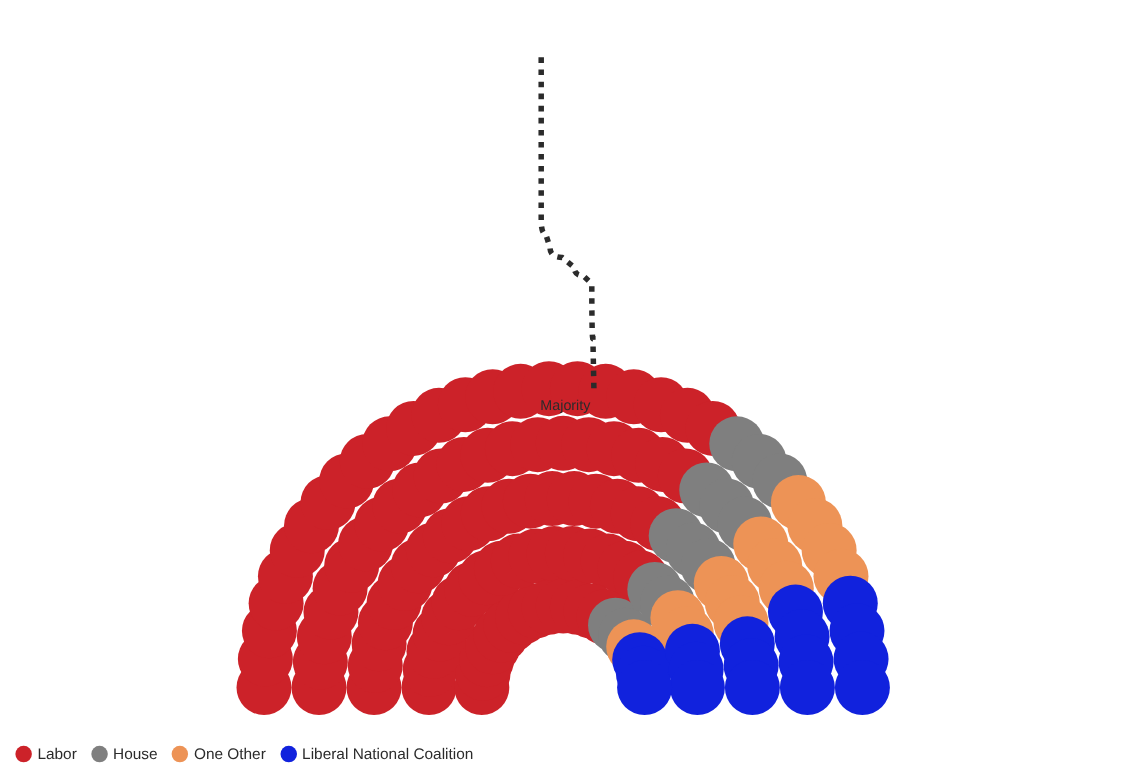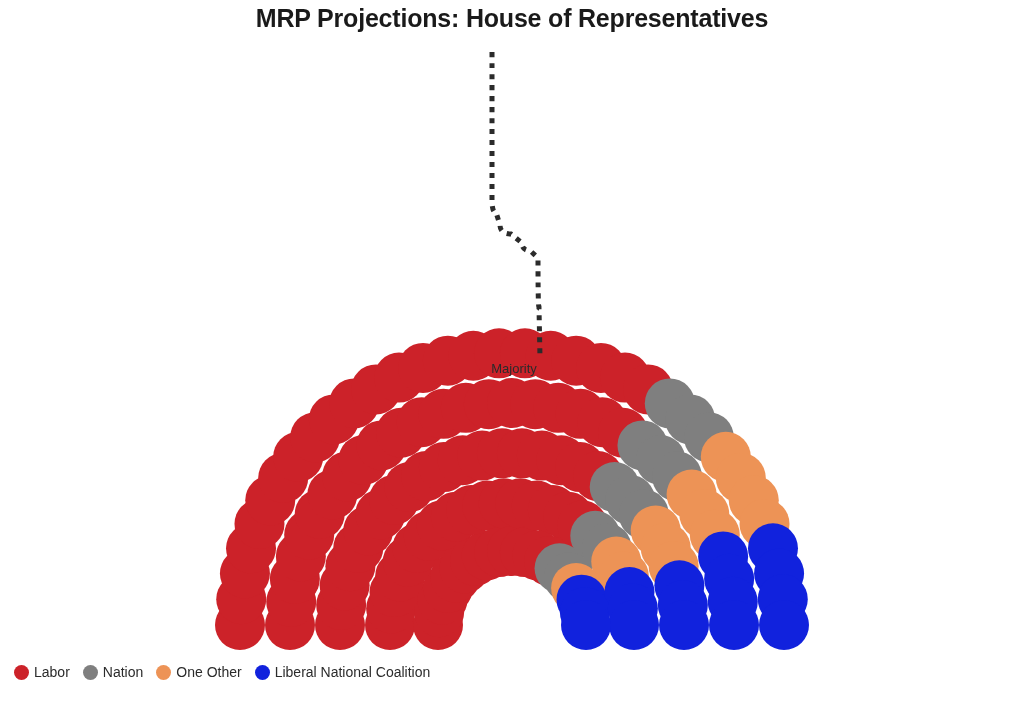--- a/index.html
+++ b/index.html
@@ -32,21 +32,21 @@
     font-family: "Liberation Sans", sans-serif;
   }
   #parliament-svg {
     position: absolute;
     top: 0;
     left: 0;
   }
   #legend {
     position: absolute;
     left: 14px;
-    bottom: 18px;
+    bottom: 5px;
     display: flex;
     flex-direction: row;
     align-items: center;
     gap: 6px;
     height: 24px;
   }
   .legend-entry {
     display: flex;
     flex-direction: row;
     align-items: center;
@@ -65,21 +65,20 @@
     color: #2b2b2b;
     white-space: nowrap;
     font-family: "Liberation Sans", sans-serif;
   }
 </style>
 </head>
 <body>
 
 <div id="chart-root">
 
-  <div id="chart-title">MRP Projections: House of Representatives</div>
 
   <svg id="parliament-svg" width="1024" height="702">
     <g id="seats-layer">
         <circle cx="240.00" cy="625.00" r="25" fill="#cc2229"></circle>
         <circle cx="290.00" cy="625.00" r="25" fill="#cc2229"></circle>
         <circle cx="340.00" cy="625.00" r="25" fill="#cc2229"></circle>
         <circle cx="390.00" cy="625.00" r="25" fill="#cc2229"></circle>
         <circle cx="438.00" cy="625.00" r="25" fill="#cc2229"></circle>
         <circle cx="241.23" cy="599.14" r="25" fill="#cc2229"></circle>
         <circle cx="291.22" cy="601.79" r="25" fill="#cc2229"></circle>
@@ -219,21 +218,21 @@
     <text id="majority-text" x="514" y="373" text-anchor="middle" font-family="Liberation Sans, sans-serif" font-size="13" fill="#2b2b2b">Majority</text>
   </svg>
 
   <div id="legend">
       <div class="legend-entry">
         <span class="legend-swatch" style="background: rgb(204, 34, 41);"></span>
         <span class="legend-label">Labor</span>
       </div>
       <div class="legend-entry">
         <span class="legend-swatch" style="background: rgb(127, 127, 127);"></span>
-        <span class="legend-label">Nation</span>
+        <span class="legend-label">House</span>
       </div>
       <div class="legend-entry">
         <span class="legend-swatch" style="background: rgb(237, 147, 86);"></span>
         <span class="legend-label">One Other</span>
       </div>
       <div class="legend-entry">
         <span class="legend-swatch" style="background: rgb(17, 34, 221);"></span>
         <span class="legend-label">Liberal National Coalition</span>
       </div>
     </div>

